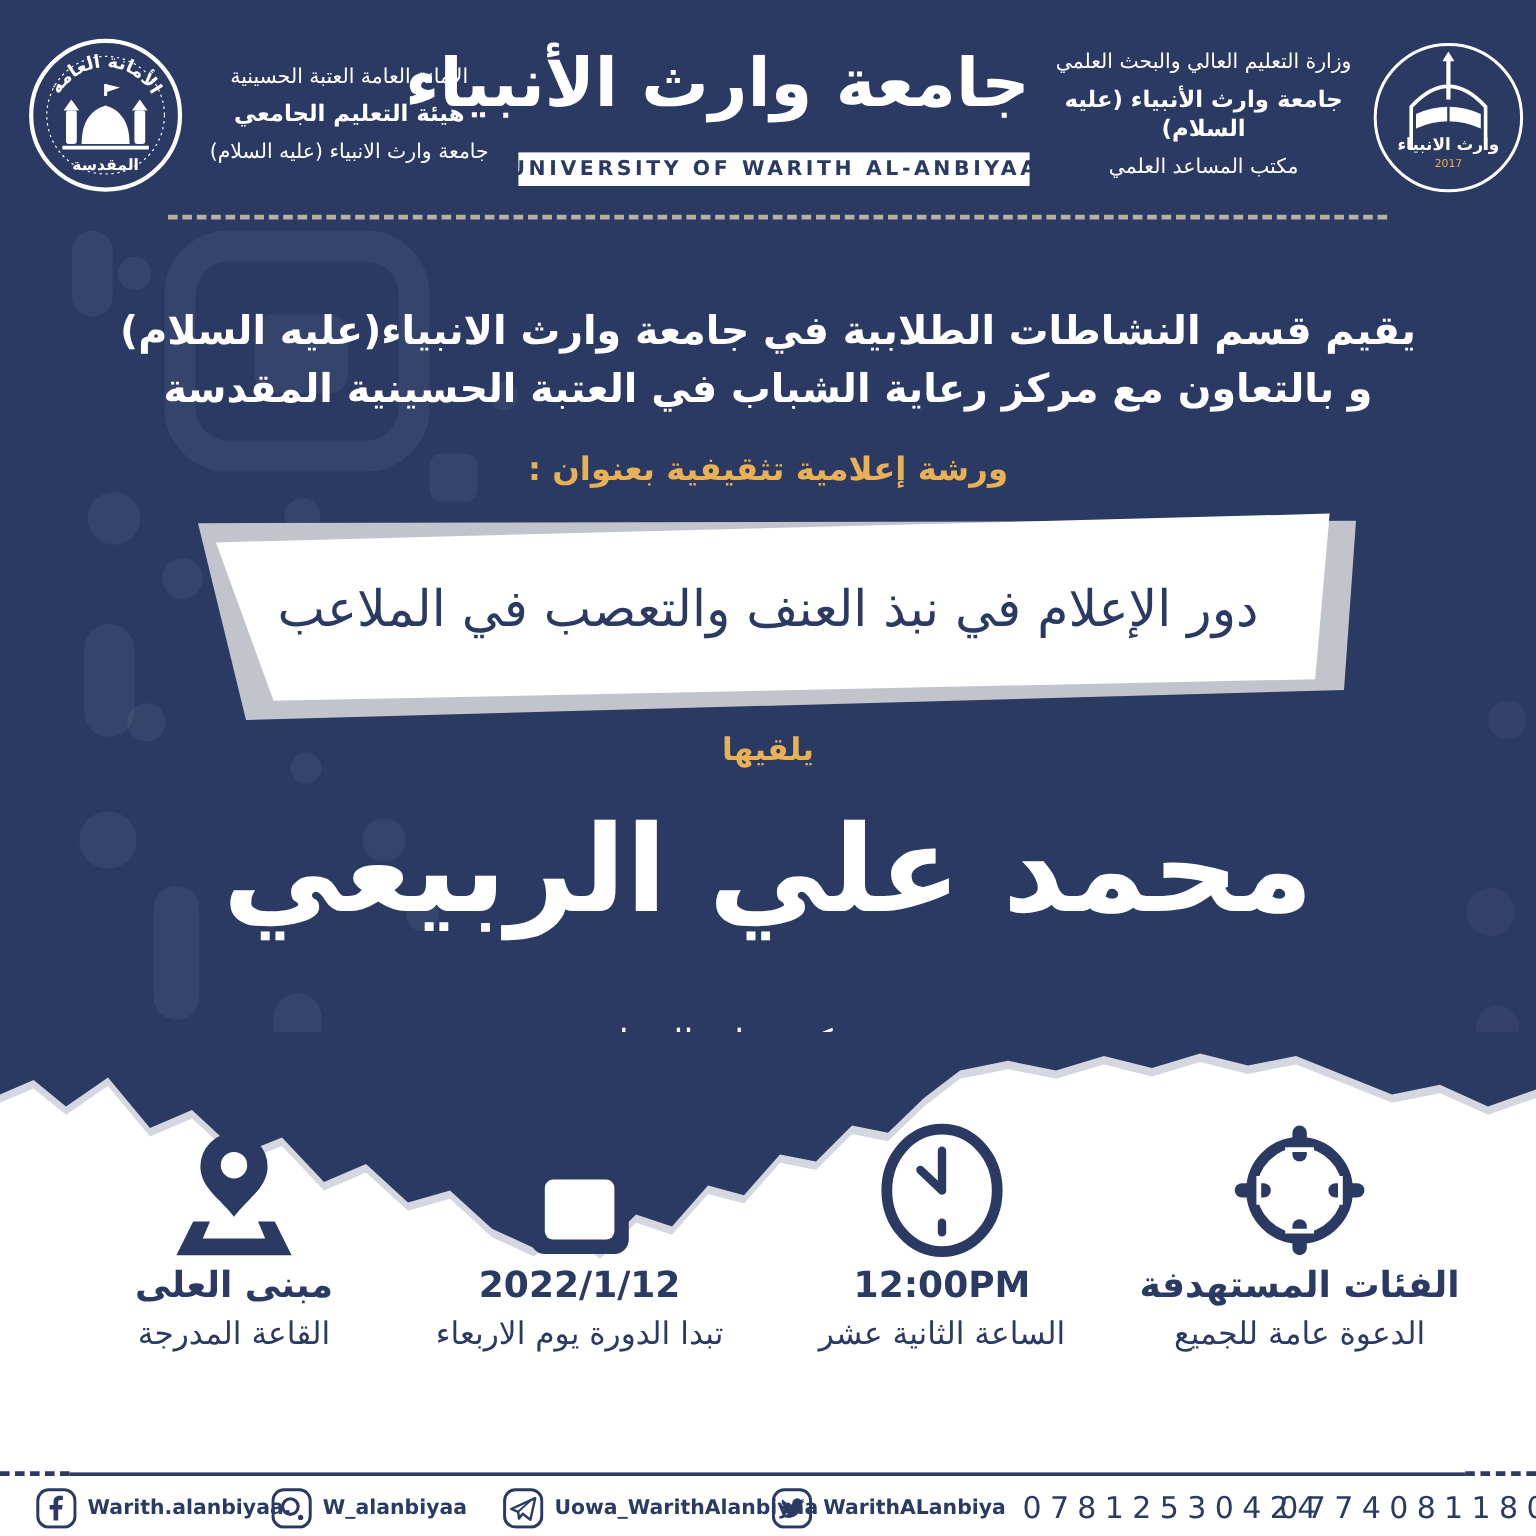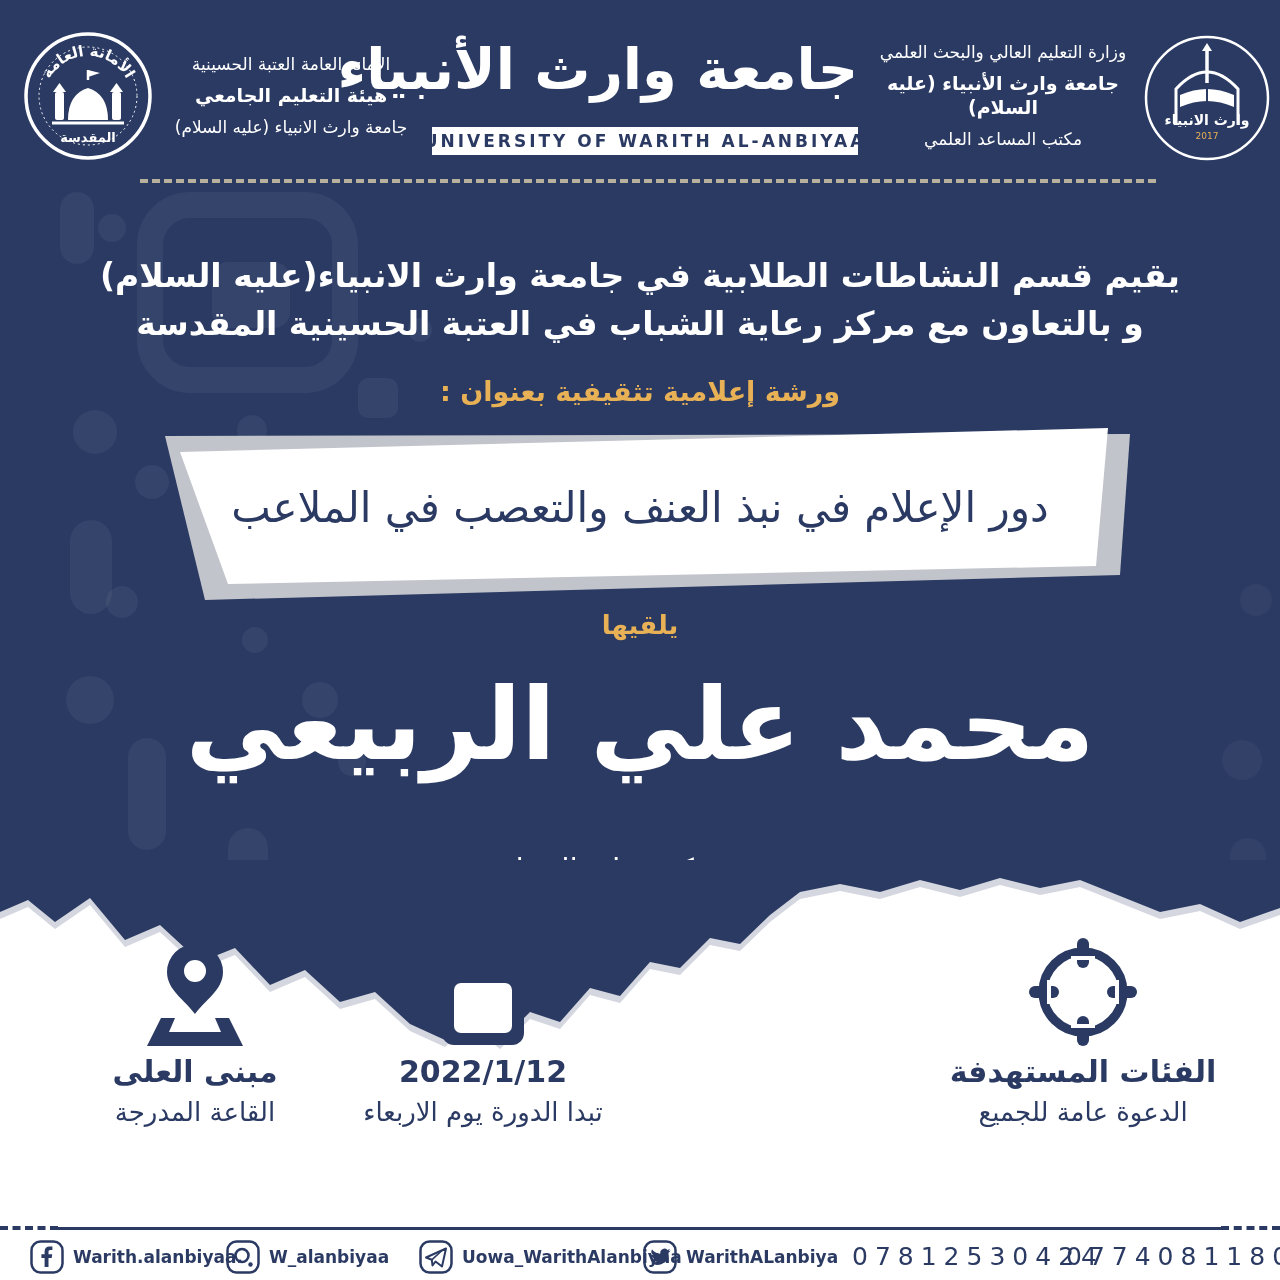--- a/index.html
+++ b/index.html
@@ -177,20 +177,32 @@
         <rect x="20" y="0" width="13" height="20" rx="5" fill="#2b3a63"></rect>
         <rect x="57" y="0" width="13" height="20" rx="5" fill="#2b3a63"></rect>
         <rect x="4" y="12" width="82" height="96" rx="12" fill="#2b3a63"></rect>
         <rect x="16" y="46" width="58" height="50" rx="7" fill="#fff"></rect>
       </svg>
     </div>
     <div class="detail-title">2022/1/12</div>
     <div class="detail-sub">تبدا الدورة يوم الاربعاء</div>
   </div>
 
+  <div class="abs detail-col" style="left:650px;">
+    <div class="detail-icon">
+      <svg width="104" height="114" viewBox="0 0 104 114">
+        <ellipse cx="52" cy="57" rx="46" ry="51" fill="none" stroke="#2b3a63" stroke-width="9"></ellipse>
+        <line x1="52" y1="57" x2="52" y2="24" stroke="#2b3a63" stroke-width="7" stroke-linecap="round"></line>
+        <line x1="52" y1="57" x2="34" y2="40" stroke="#2b3a63" stroke-width="7" stroke-linecap="round"></line>
+        <line x1="52" y1="92" x2="52" y2="84" stroke="#2b3a63" stroke-width="7" stroke-linecap="round"></line>
+      </svg>
+    </div>
+    <div class="detail-title">12:00PM</div>
+    <div class="detail-sub">الساعة الثانية عشر</div>
+  </div>
 
   <div class="abs detail-col" style="left:948px;">
     <div class="detail-icon">
       <svg width="110" height="112" viewBox="0 0 110 112">
         <circle cx="55" cy="56" r="40" fill="none" stroke="#2b3a63" stroke-width="9"></circle>
         <g fill="#2b3a63">
           <rect x="49" y="2" width="12" height="30" rx="6"></rect>
           <rect x="49" y="80" width="12" height="30" rx="6"></rect>
           <rect x="1" y="50" width="30" height="12" rx="6"></rect>
           <rect x="79" y="50" width="30" height="12" rx="6"></rect>

